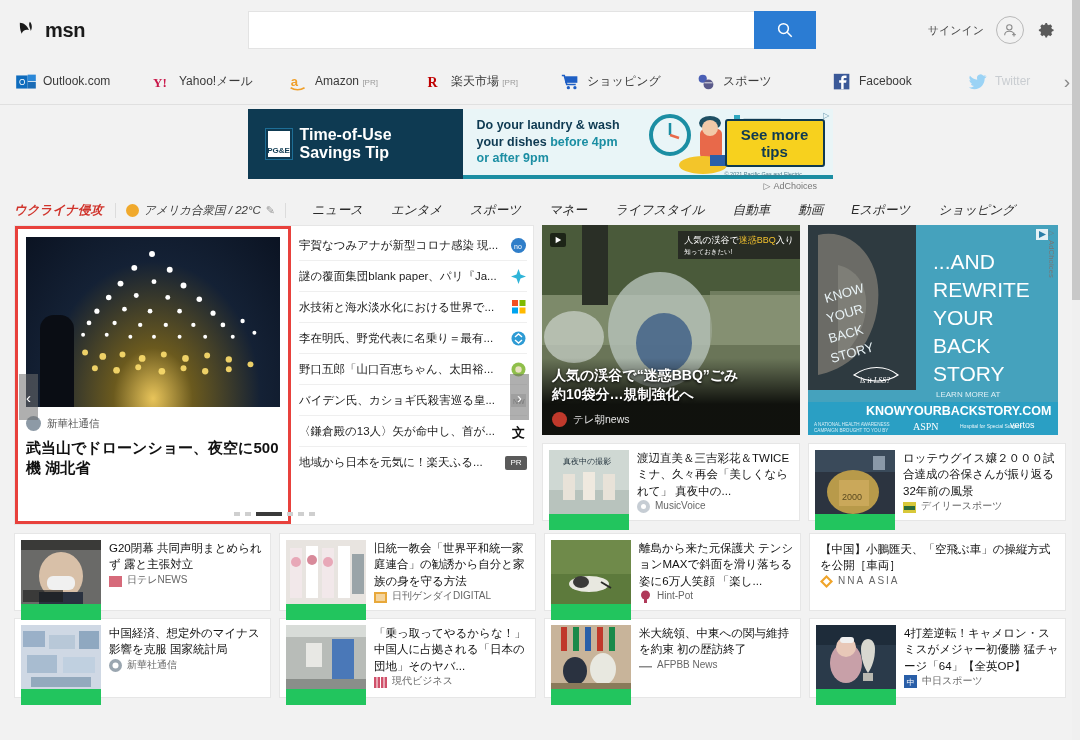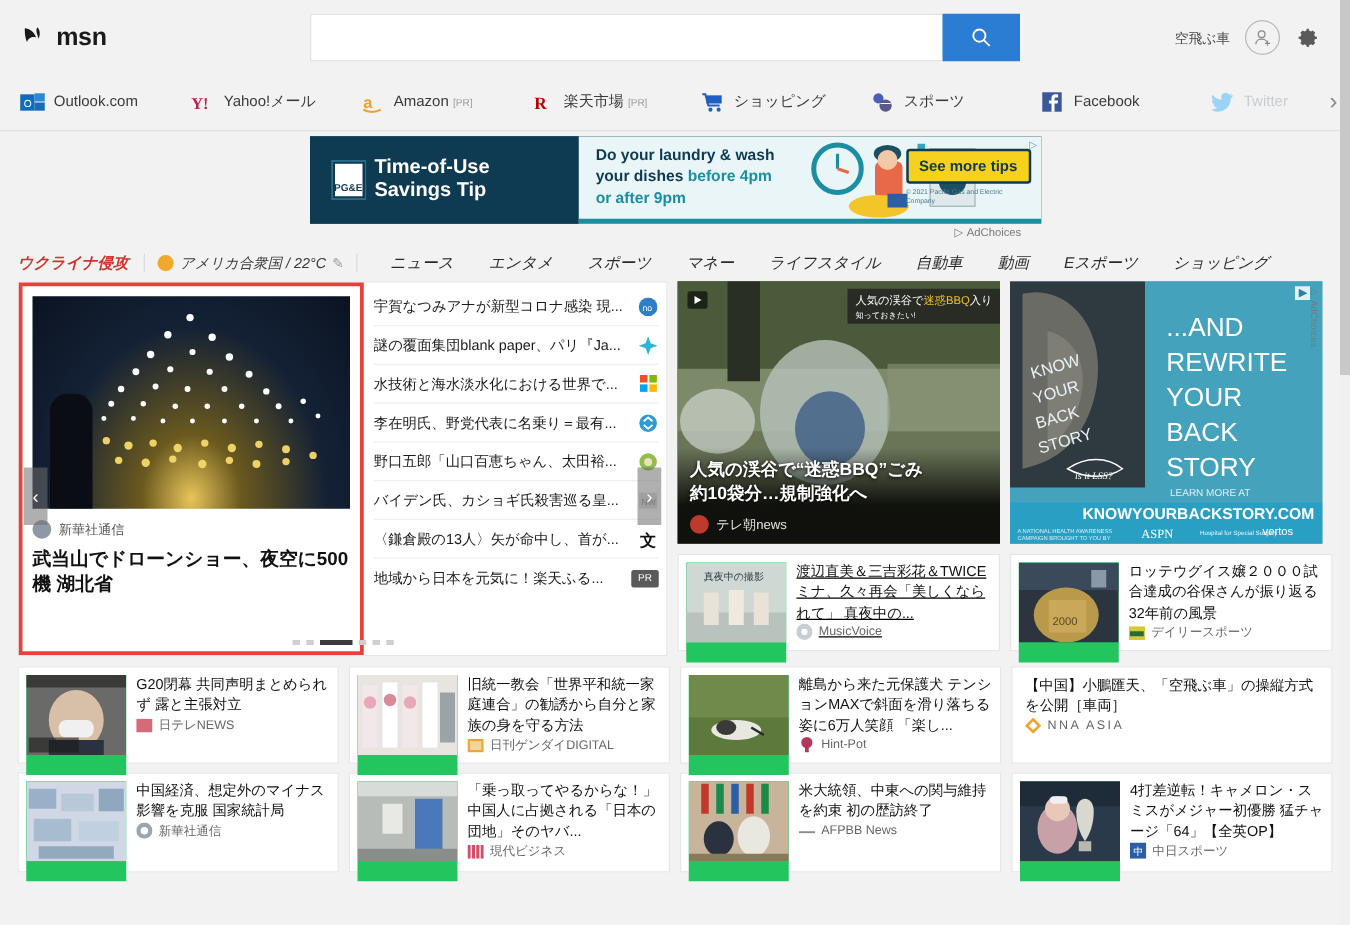--- a/index.html
+++ b/index.html
@@ -79,21 +79,21 @@
     flex: 1; background: #e9f5f7; position: relative; display: flex; align-items: center;
     border-bottom: 4px solid #1b8ea3;
   }
   .bn-copy { padding-left: 14px; font-size: 12.5px; font-weight: 700; color: #0e3a52; line-height: 1.35; z-index: 2; }
   .bn-copy .hl { color: #1b8ea3; }
   .bn-art { position: absolute; left: 185px; top: 0; bottom: 0; width: 150px; }
   .bn-cta {
     position: absolute; right: 8px; top: 10px; width: 100px;
   }
   .bn-btn {
-    background: #f7d11e; border: 2px solid #0e3a52; color: #0e3a52; font-size: 12px;
+    background: #f7d11e; border: 2px solid #0e3a52; color: #0e3a52; font-size: 15px;
     font-weight: 700; text-align: center; padding: 5px 0; border-radius: 3px;
   }
   .bn-fine { font-size: 5.5px; color: #4a7a8c; margin-top: 4px; line-height: 1.35; }
   .bn-adinfo { position: absolute; right: 3px; top: 2px; font-size: 8px; color: #6a9ab0; }
   .adchoices-row {
     width: 1054px; display: flex; justify-content: flex-end; align-items: center;
     gap: 3px; font-size: 9px; color: #777; padding-right: 250px; margin-top: 2px;
   }
 
   
@@ -146,21 +146,21 @@
     display: flex; align-items: center; justify-content: center; color: #fff; font-size: 15px;
     top: 148px; cursor: pointer;
   }
   .arrow-l { left: 4px; }
   .arrow-r { right: 4px; }
   .dots { position: absolute; bottom: 8px; left: 0; right: 0; display: flex; justify-content: center; gap: 5px; align-items: center; }
   .dot { width: 6px; height: 4px; background: #cfcfcf; }
   .dot.wide { width: 26px; background: #3a3a3a; }
 
   
-  .col-center { width: 258px; display: flex; flex-direction: column; gap: 8px; text-decoration: underline; }
+  .col-center { width: 258px; display: flex; flex-direction: column; gap: 8px; }
   .bigcard { width: 258px; height: 210px; position: relative; overflow: hidden; background: #3c4a33; cursor: pointer; }
   .bigcard-overlay {
     position: absolute; left: 0; right: 0; bottom: 0; padding: 8px 10px 8px;
     background: linear-gradient(to top, rgba(0,0,0,.85) 40%, rgba(0,0,0,0));
   }
   .bigcard-title { color: #fff; font-size: 14px; font-weight: 700; line-height: 1.4; text-shadow: 0 1px 3px #000; }
   .bigcard-src { display: flex; align-items: center; gap: 6px; margin-top: 7px; }
   .bigcard-src .src-name { color: #e6e6e6; }
   .playbtn {
     position: absolute; left: 8px; top: 8px; width: 16px; height: 14px;
@@ -229,21 +229,21 @@
     <input class="searchbox" type="text" value="" placeholder="" style="">
     <button class="searchbtn">
       <svg width="18" height="18" viewBox="0 0 24 24">
         <circle cx="10" cy="10" r="6.5" fill="none" stroke="#fff" stroke-width="2"></circle>
         <line x1="15" y1="15" x2="21" y2="21" stroke="#fff" stroke-width="2"></line>
       </svg>
     </button>
   </div>
 
   <div class="header-right">
-    <span class="signin-label">空飛ぶ車</span>
+    <span class="signin-label">サインイン</span>
     <span class="avatar-ring">
       <svg width="16" height="16" viewBox="0 0 24 24">
         <circle cx="11" cy="8" r="4" fill="none" stroke="#8a8a8a" stroke-width="1.6"></circle>
         <path d="M4 20c0-4 3.5-6 7-6s7 2 7 6" fill="none" stroke="#8a8a8a" stroke-width="1.6"></path>
         <path d="M18 16v6M15 19h6" stroke="#8a8a8a" stroke-width="1.4"></path>
       </svg>
     </span>
     <span class="gear">
       <svg width="20" height="20" viewBox="0 0 24 24">
         <path d="M12 8.5a3.5 3.5 0 100 7 3.5 3.5 0 000-7zm9-.5l-2-.4a7.3 7.3 0 00-.8-1.9l1.1-1.7-2.3-2.3-1.7 1.1a7.3 7.3 0 00-1.9-.8L13 0h-2l-.4 2a7.3 7.3 0 00-1.9.8L7 1.7 4.7 4l1.1 1.7a7.3 7.3 0 00-.8 1.9L3 8v2l2 .4c.2.7.5 1.3.8 1.9L4.7 14 7 16.3l1.7-1.1c.6.3 1.2.6 1.9.8l.4 2h2l.4-2c.7-.2 1.3-.5 1.9-.8l1.7 1.1 2.3-2.3-1.1-1.7c.3-.6.6-1.2.8-1.9l2-.4V8z" transform="translate(0.5,3.5) scale(0.98)" fill="#5a5a5a"></path>

